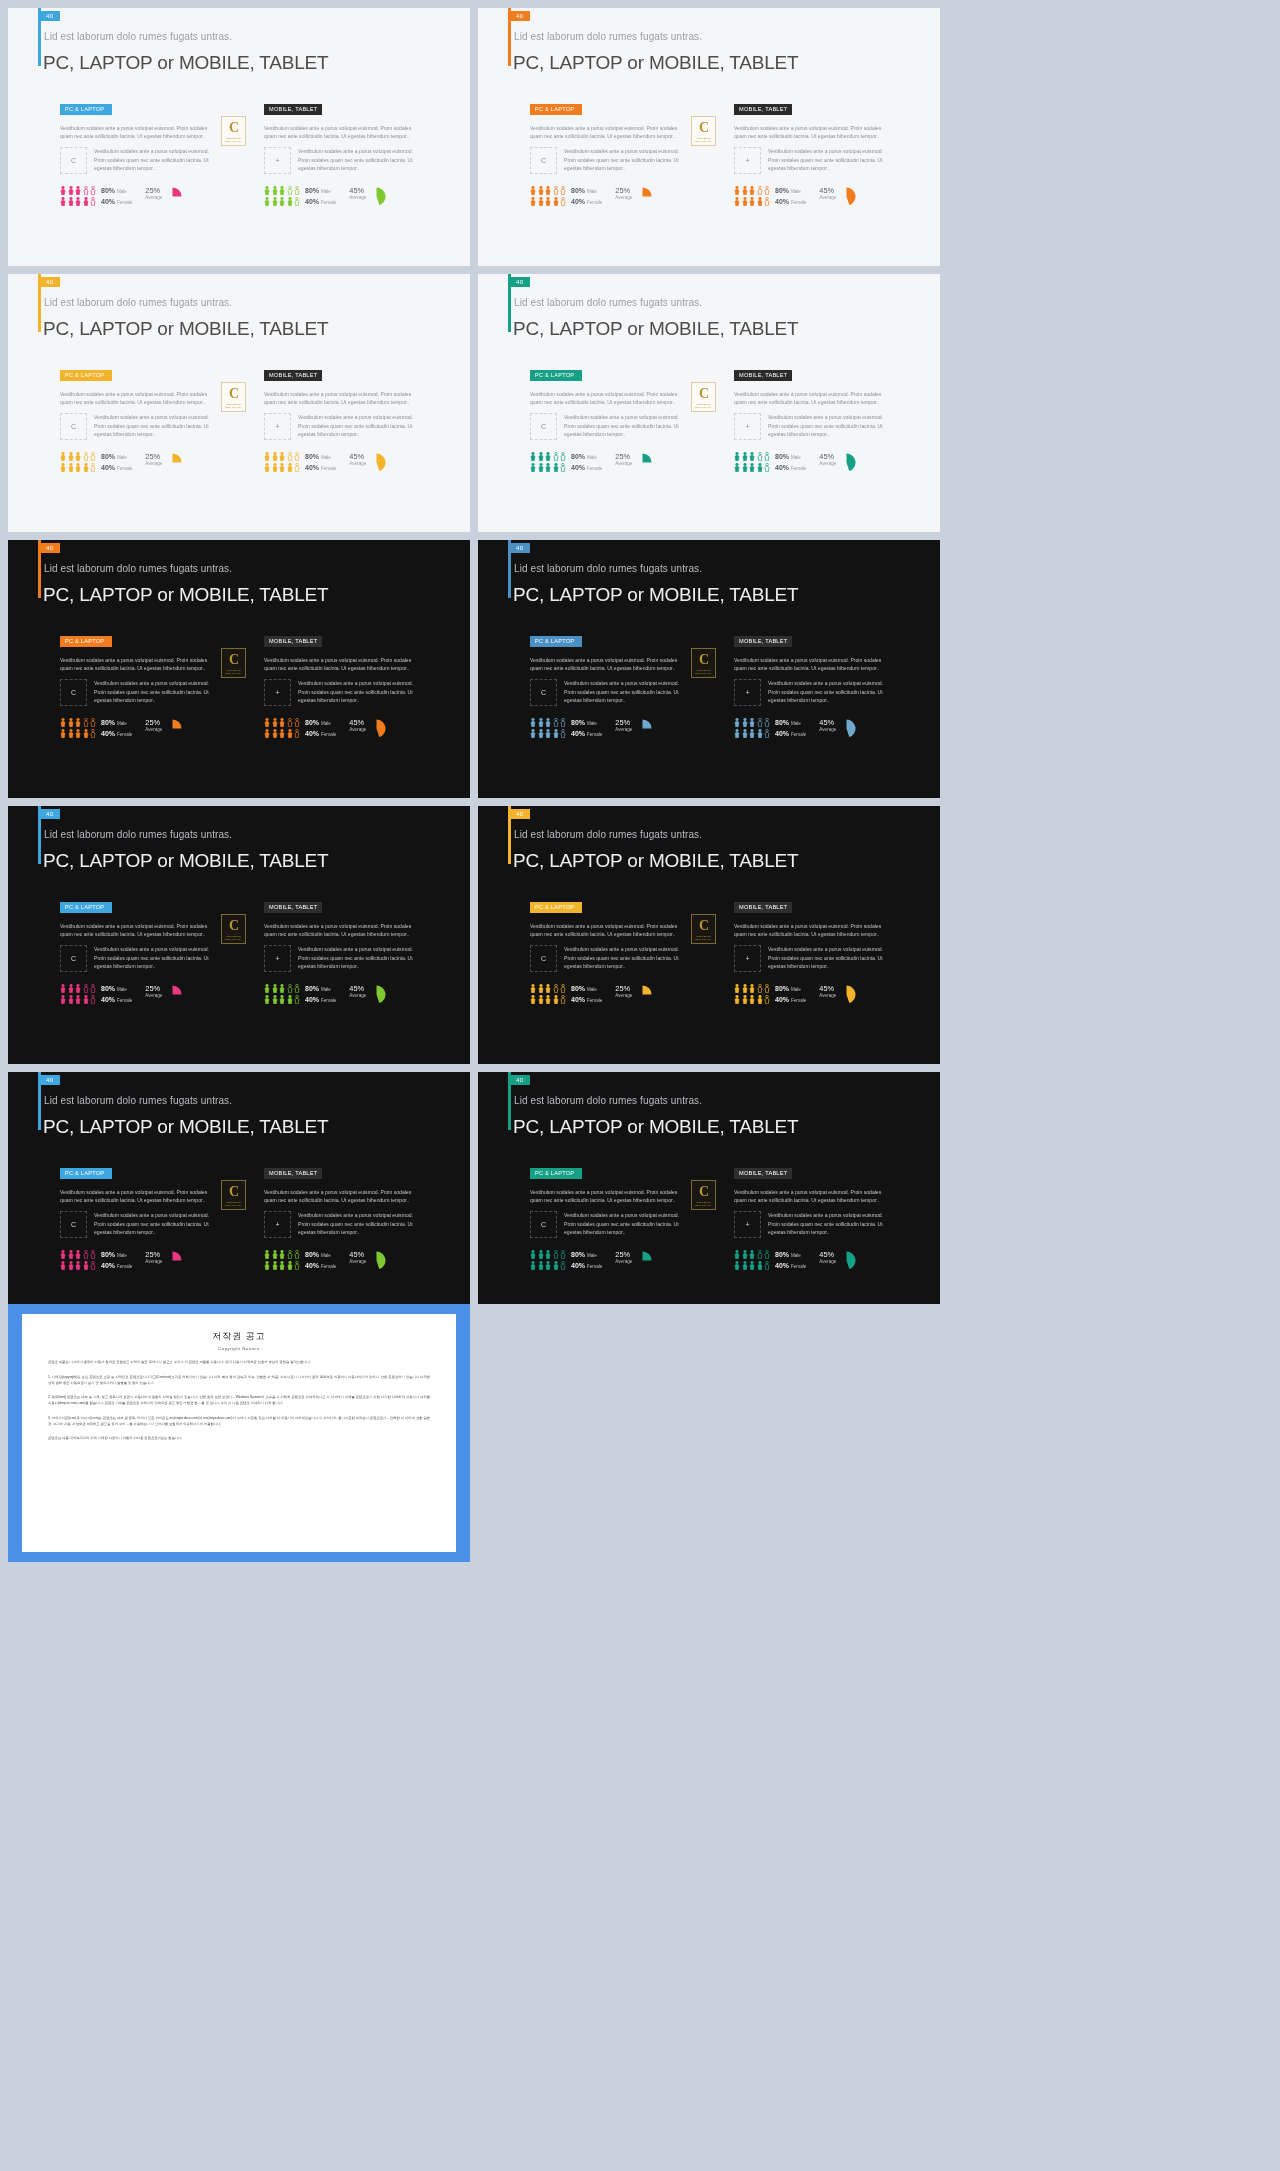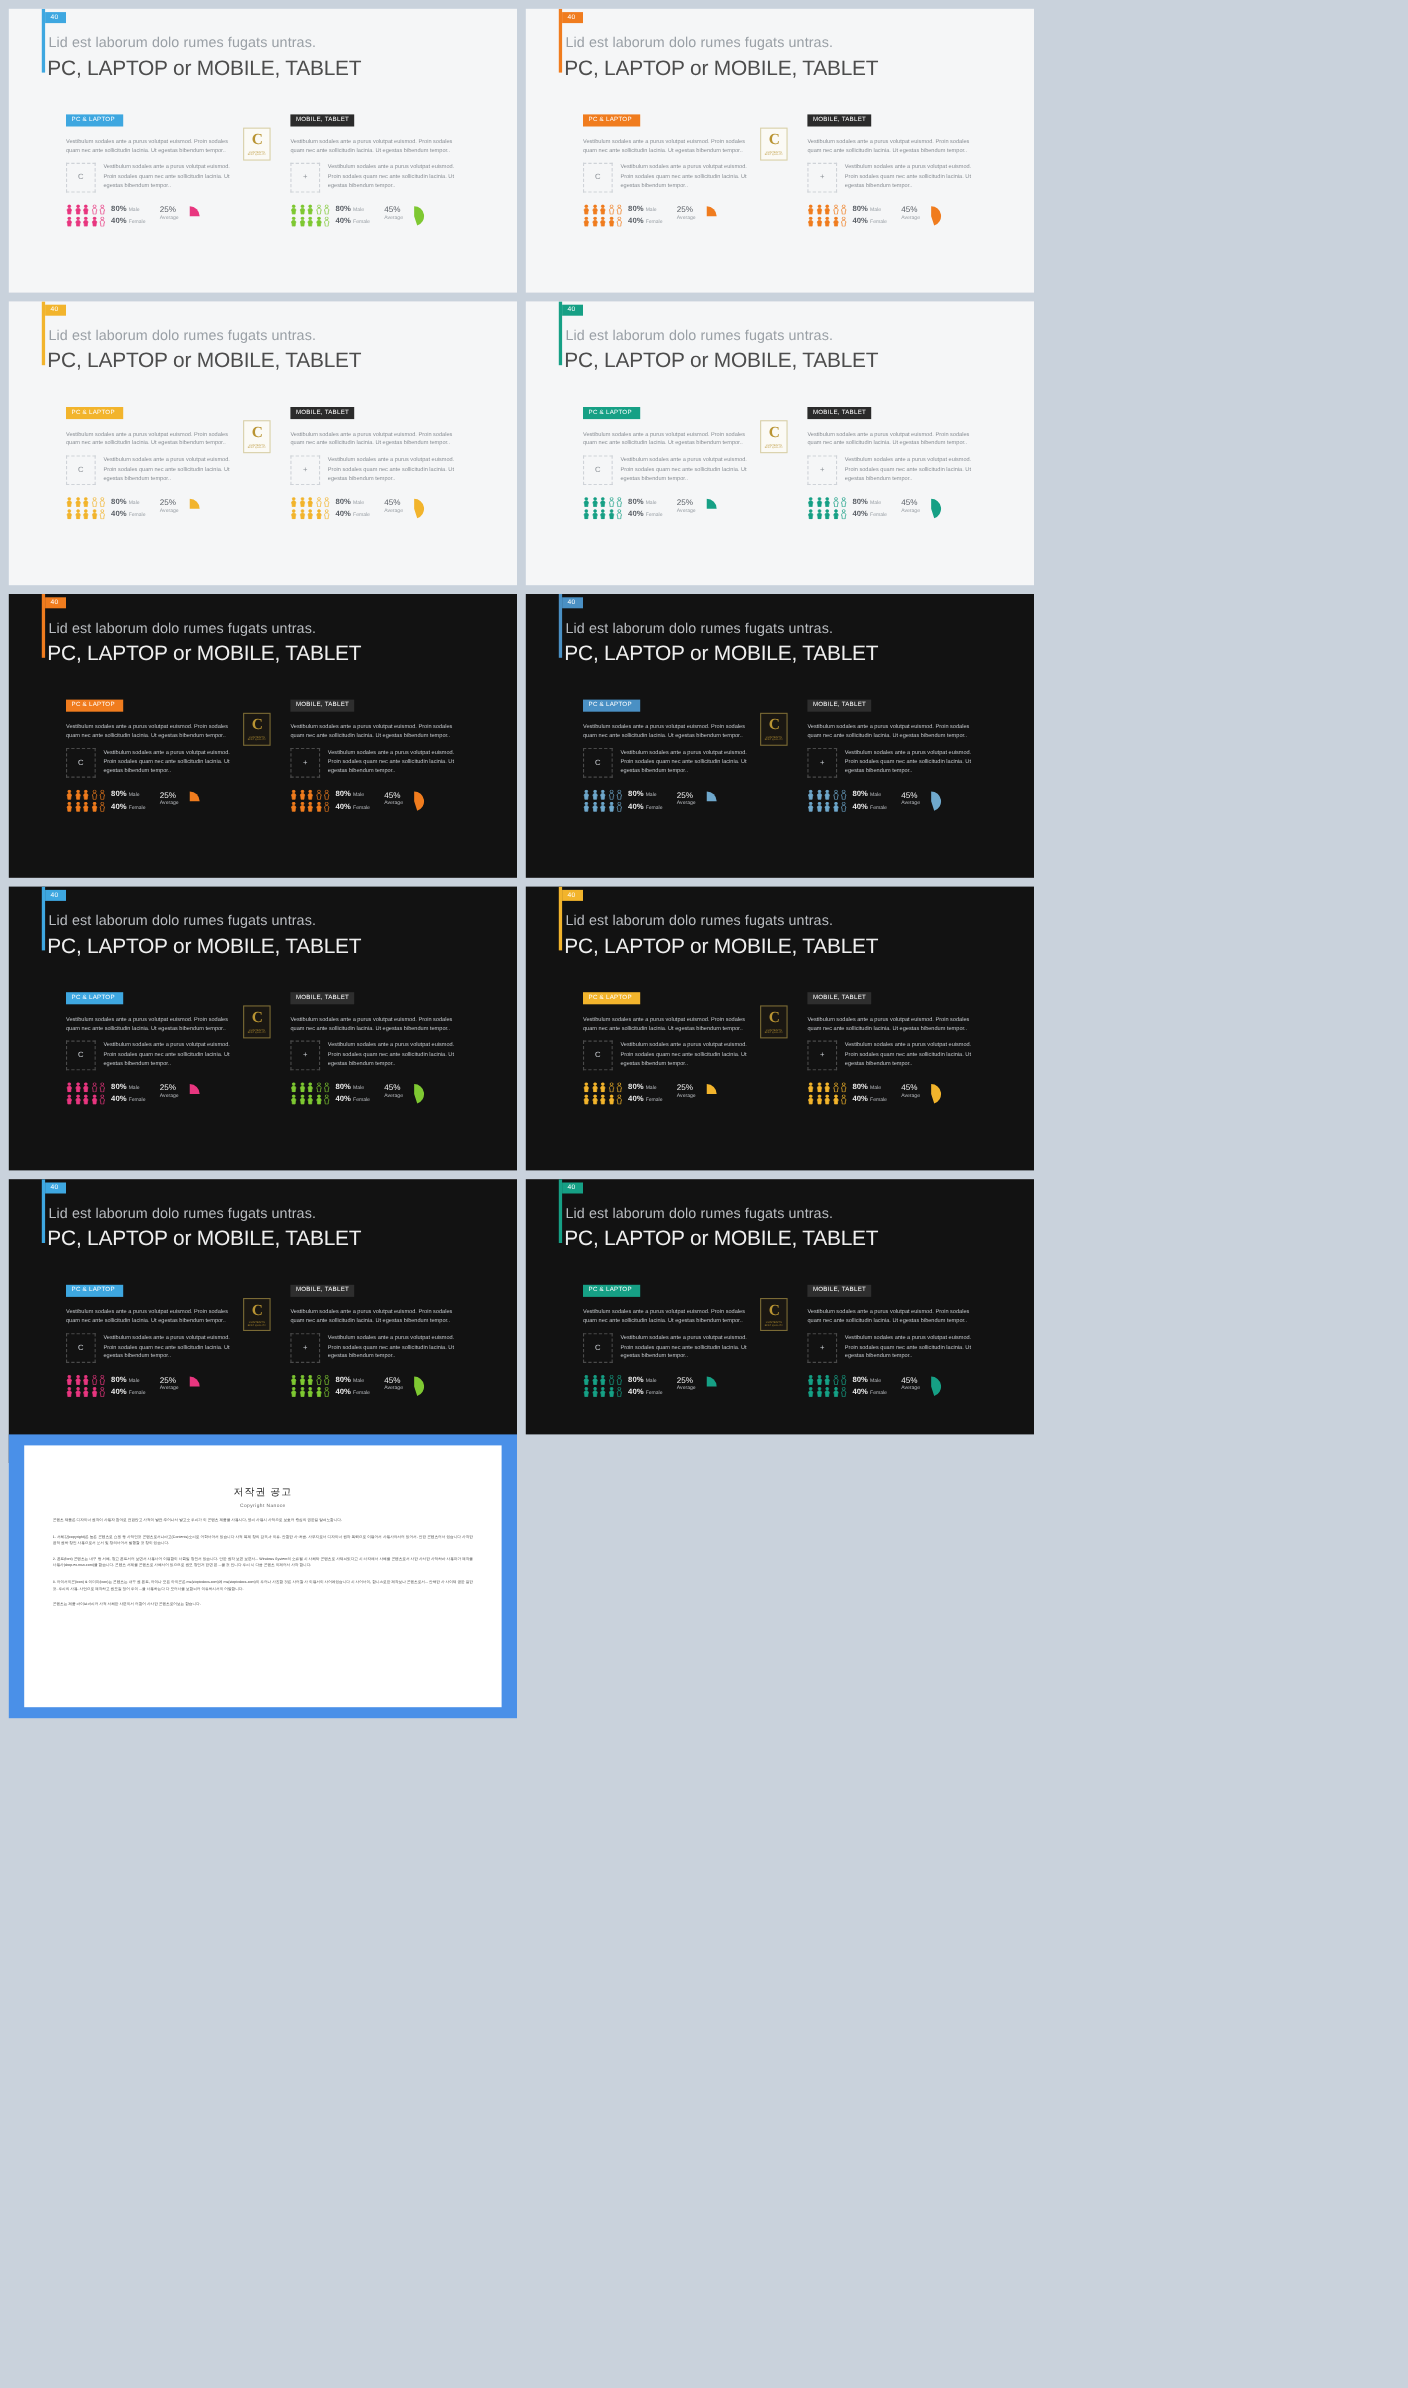--- a/index.html
+++ b/index.html
@@ -29,21 +29,21 @@
   .accentbar {
     position:absolute; left:30px; top:0; width:3px; height:58px;
   }
   .pagebadge {
     position:absolute; left:33px; top:3px;
     font-size:6px; color:#fff; padding:2px 7px 2px 5px;
     letter-spacing:.3px; line-height:1;
   }
   .kicker {
     position:absolute; left:36px; top:23px;
-    font-size:13px; color:#9aa0a6; letter-spacing:.1px;
+    font-size:10px; color:#9aa0a6; letter-spacing:.1px;
   }
   .slide.dark .kicker { color:#b9bcc0; }
   .title {
     position:absolute; left:35px; top:44px;
     font-size:19px; color:#4d4d4d; letter-spacing:-.2px; white-space:nowrap;
   }
   .slide.dark .title { color:#efefef; }
 
   
   .cols {
@@ -116,21 +116,21 @@
 
   
   .docwrap {
     position:absolute; left:8px; top:1304px;
     width:462px; height:258px;
     background:#4a90e8;
     overflow:hidden;
   }
   .docpage {
     position:absolute; left:14px; top:10px; right:14px; bottom:10px;
-    background:#ffffff; padding:36px 26px;
+    background:#ffffff; padding:16px 26px;
   }
   .doc-h1 { text-align:center; font-size:9px; color:#222; letter-spacing:1px; }
   .doc-h2 { text-align:center; font-size:4.4px; color:#666; margin-top:3px; letter-spacing:.4px; }
   .doc-p { font-size:3.3px; line-height:1.75; color:#3b3b3b; margin-top:9px; text-align:justify; }
   .sidepanel {
     position:absolute; left:470px; top:1304px; width:810px; height:867px;
     background:#c9d2dc;
   }
 </style>
 </head>

